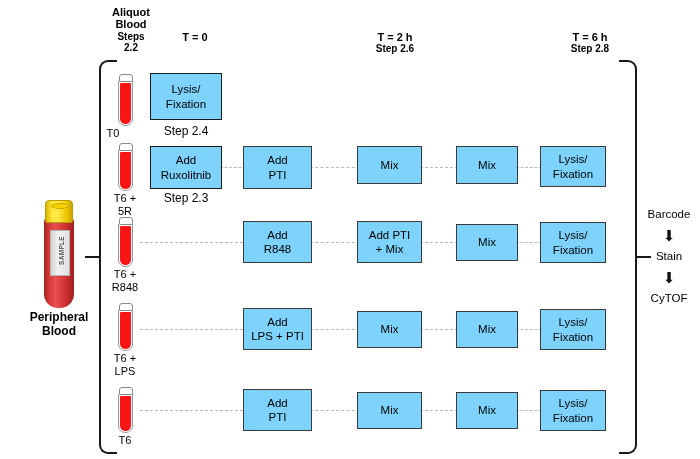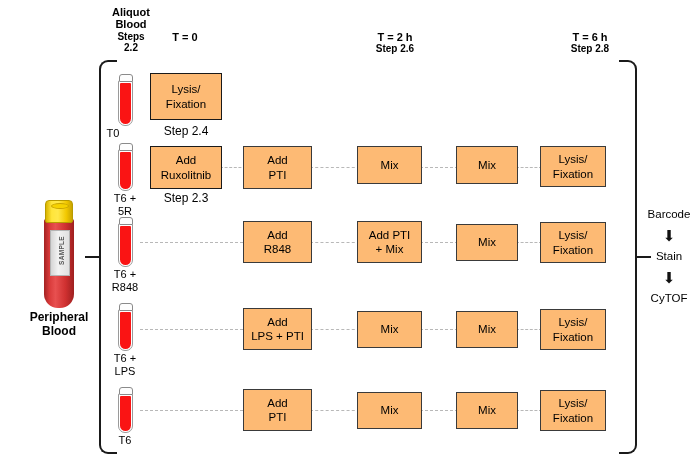--- a/index.html
+++ b/index.html
@@ -64,21 +64,21 @@
     position: absolute;
     height: 0;
     border-top: 2px solid #1a1a1a;
   }
 
   
   .pbox {
     position: absolute;
     box-sizing: border-box;
     border: 1.6px solid #3a3a3a;
-    background: #fdba74;
+    background: #7dd3fc;
     display: flex;
     align-items: center;
     justify-content: center;
     text-align: center;
     font-size: 11.5px;
     line-height: 1.22;
     white-space: pre-line;
     z-index: 3;
   }
   .pbox.dark { border-color: #1a1a1a; border-width: 1.8px; }
@@ -241,21 +241,21 @@
 
 <div id="canvas">
 
   <div class="col-head" style="left:96px; top:6px; width:70px;">
     <span class="hd-main">Aliquot
 Blood</span>
     <span class="hd-sub">Steps
 2.2</span>
   </div>
 
-  <div class="col-head" style="left:145px; top:31px; width:80px;">
+  <div class="col-head" style="left:155px; top:31px; width:80px;">
     <span class="hd-main">T = 0</span>
     <span class="hd-sub"></span>
   </div>
 
 
   <div class="col-head" style="left:350px; top:31px; width:90px;">
     <span class="hd-main">T = 2 h</span>
     <span class="hd-sub">Step 2.6</span>
   </div>
 

